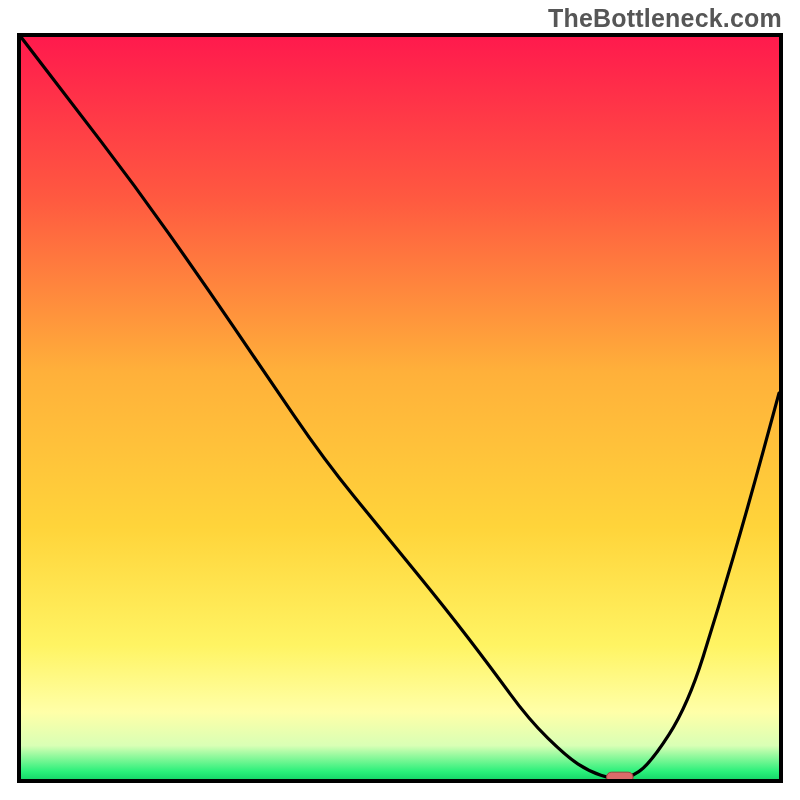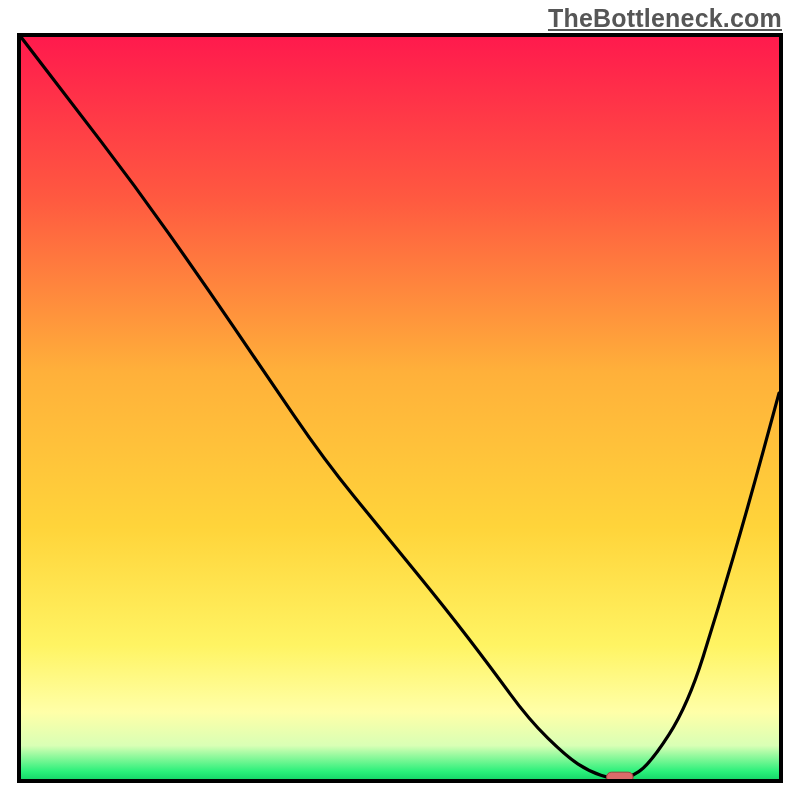--- a/index.html
+++ b/index.html
@@ -18,21 +18,20 @@
   }
   .watermark {
     position: absolute;
     top: 4px;
     right: 18px;
     font-size: 25px;
     font-weight: 600;
     color: #565656;
     letter-spacing: 0.2px;
     z-index: 5;
-    text-decoration: underline;
   }
   .frame {
     position: absolute;
     left: 17px;
     top: 33px;
     width: 766px;
     height: 750px;
     border: 4px solid #000;
     box-sizing: border-box;
   }

